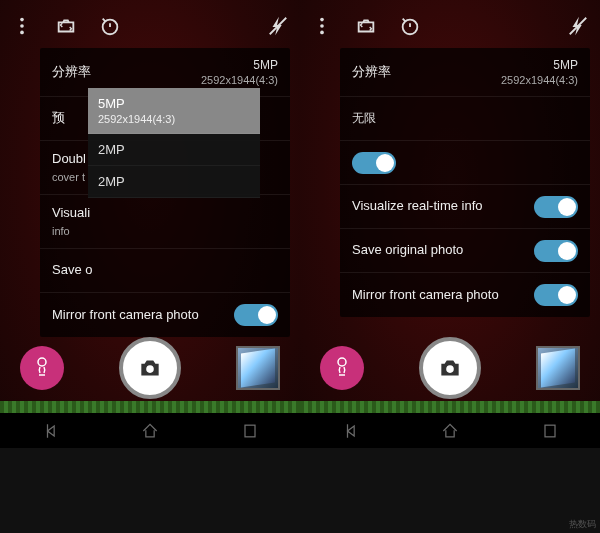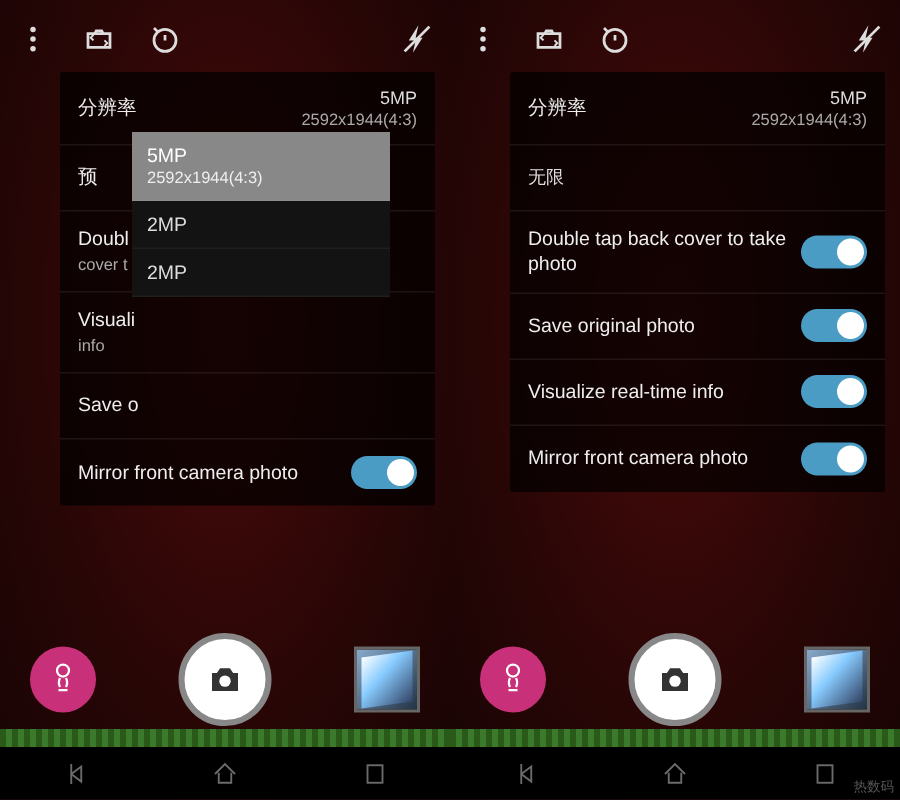--- a/index.html
+++ b/index.html
@@ -1,17 +1,17 @@
 <!DOCTYPE html>
 <html><head>
 <meta charset="utf-8">
 <style>
 *{margin:0;padding:0;box-sizing:border-box;font-family:Arial,sans-serif}
 body{width:600px;height:533px;background:#111;display:flex;position:relative}
-.screen{width:300px;height:533px;background:#2a0a0a;position:relative;overflow:hidden}
+.screen{width:300px;height:448px;background:#2a0a0a;position:relative;overflow:hidden}
 .screen-bg{position:absolute;inset:0;background:radial-gradient(ellipse at 50% 40%,#4a0a0a 0%,#280606 60%,#180404 100%)}
 .grass{position:absolute;bottom:35px;left:0;right:0;height:12px;background:repeating-linear-gradient(90deg,#2a5a1a 0 4px,#3a7a2a 4px 8px)}
 .topbar{position:absolute;top:10px;left:0;right:0;height:32px;display:flex;align-items:center;padding:0 10px;gap:20px;z-index:5}
 .top-icon{width:24px;height:24px;display:flex;align-items:center;justify-content:center;color:#ddd;cursor:pointer}
 .top-icon svg{width:22px;height:22px;fill:none;stroke:#ddd;stroke-width:2}
 .spacer{flex:1}
 .panel{position:absolute;top:48px;left:40px;right:10px;background:rgba(0,0,0,0.7);border-radius:2px;z-index:4;color:#eee;font-size:13px}
 .row{display:flex;align-items:center;padding:10px 12px;border-bottom:1px solid rgba(255,255,255,0.08);min-height:44px}
 .row:last-child{border-bottom:none}
 .row-label{flex:1;line-height:1.3}
@@ -187,29 +187,28 @@
       <div class="row-label"><span>分辨率</span></div>
       <div class="row-right">
           <div>5MP</div>
           <div class="row-sub">2592x1944(4:3)</div>
         </div>
     </div>
     <div class="row">
       <div class="row-right">无限</div>
     </div>
     <div class="row">
-      <div class="row-label"><span>Double tap back cover to take photo</span></div>
+      <div class="toggle"></div>
+    </div>
+    <div class="row">
+      <div class="row-label"><span>Visualize real-time info</span></div>
       <div class="toggle"></div>
     </div>
     <div class="row">
       <div class="row-label"><span>Save original photo</span></div>
-      <div class="toggle"></div>
-    </div>
-    <div class="row">
-      <div class="row-label"><span>Visualize real-time info</span></div>
       <div class="toggle"></div>
     </div>
     <div class="row">
       <div class="row-label"><span>Mirror front camera photo</span></div>
       <div class="toggle"></div>
     </div>
   </div>
 
   <div class="bottombar">
     <div class="mode-btn">

